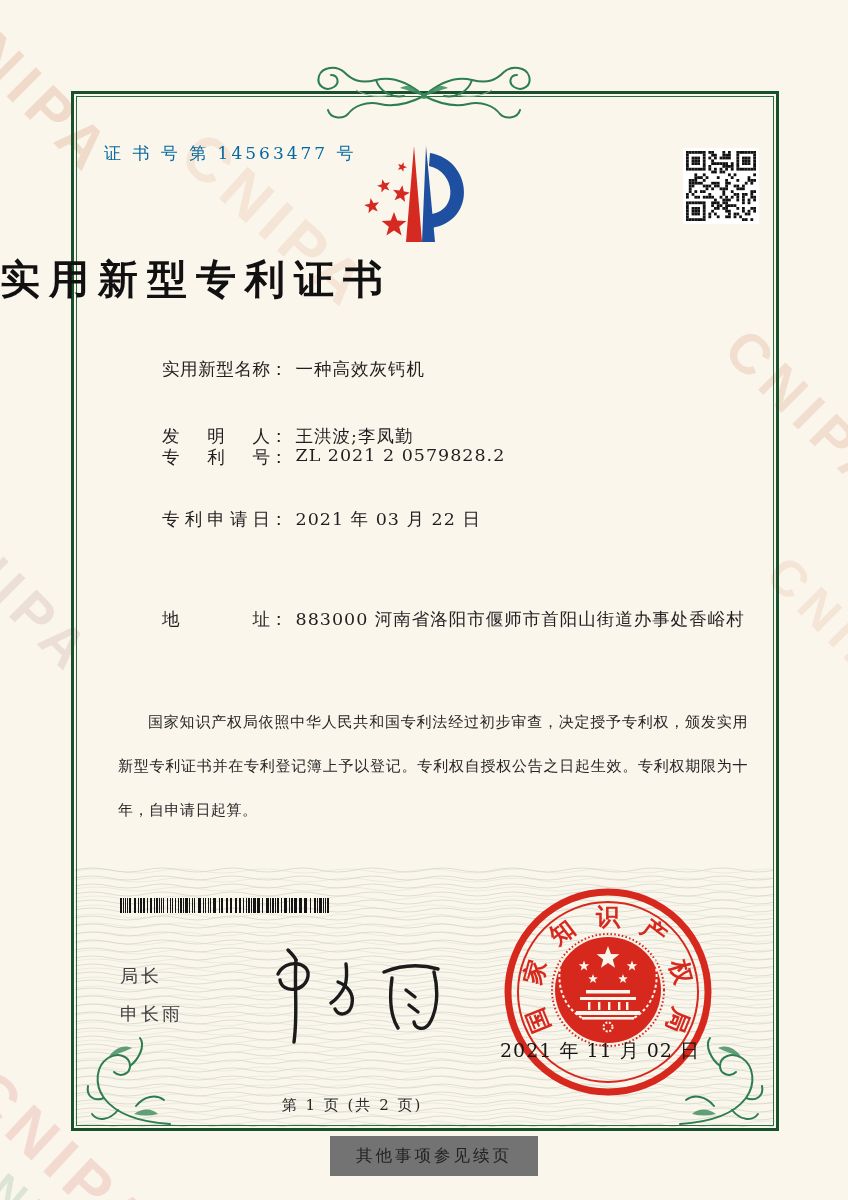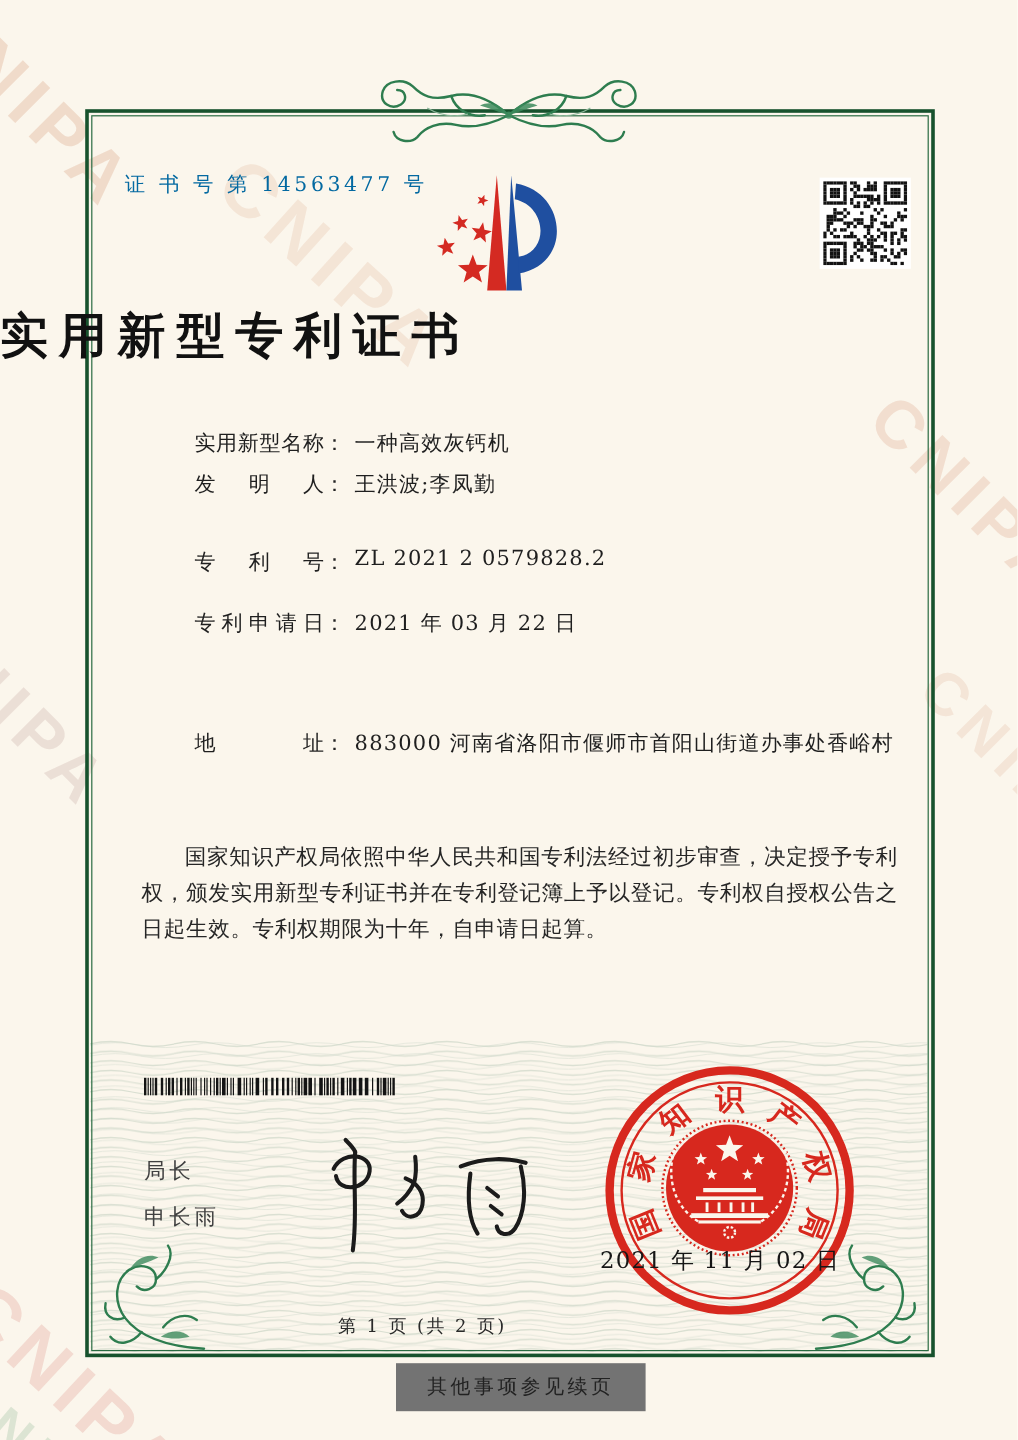--- a/index.html
+++ b/index.html
@@ -50,21 +50,21 @@
     display:inline-block; width:108px; text-align:justify; text-align-last:justify;
     vertical-align:top; color:#1f1f1f;
   }
   .f-colon{display:inline-block; vertical-align:top;}
   .f-value{display:inline-block; margin-left:8px; letter-spacing:1px; color:#1f1f1f; vertical-align:top;}
   .f-pair2{display:inline-block; margin-left:62px;}
   .f-label2{display:inline-block; width:92px; text-align:justify; text-align-last:justify; vertical-align:top;}
 
   .paragraphs{
     position:absolute; left:118px; top:700px; width:630px; z-index:4;
-    font-size:18px; line-height:30px; letter-spacing:.5px; color:#262626; text-align:justify;
+    font-size:15px; line-height:44px; letter-spacing:.5px; color:#262626; text-align:justify;
   }
   .paragraphs p{margin:0; text-indent:2em;}
 
   .barcode{position:absolute; left:120px; top:898px; z-index:4;}
 
   .officer{position:absolute; left:120px; top:964px; z-index:4; font-size:18px; letter-spacing:3px; color:#404040;}
   .officer div{margin-bottom:14px;}
   .signature{position:absolute; left:258px; top:942px; z-index:5;}
 
   .seal{position:absolute; left:498px; top:884px; z-index:5;}
@@ -445,24 +445,24 @@
       <rect x="60" y="72" width="3" height="3" fill="#121212"></rect>
       <rect x="63" y="72" width="3" height="3" fill="#121212"></rect>
       <rect x="69" y="72" width="3" height="3" fill="#121212"></rect>
     </svg>
 
   <div class="title">实用新型专利证书</div>
 
   <div class="field-row" style="top:357px">
     <span class="f-label">实用新型名称</span><span class="f-colon">：</span><span class="f-value">一种高效灰钙机</span>
   </div>
-  <div class="field-row" style="top:391px">
+  <div class="field-row" style="top:424px">
     <span class="f-label">发明人</span><span class="f-colon">：</span><span class="f-value">王洪波;李凤勤</span>
   </div>
-  <div class="field-row" style="top:456px">
+  <div class="field-row" style="top:445px">
     <span class="f-label">专利号</span><span class="f-colon">：</span><span class="f-value">ZL 2021 2 0579828.2</span>
   </div>
   <div class="field-row" style="top:507px">
     <span class="f-label">专利申请日</span><span class="f-colon">：</span><span class="f-value">2021 年 03 月 22 日</span>
   </div>
   <div class="field-row" style="top:607px">
     <span class="f-label">地址</span><span class="f-colon">：</span><span class="f-value">883000 河南省洛阳市偃师市首阳山街道办事处香峪村</span>
   </div>
 
   <div class="paragraphs">

